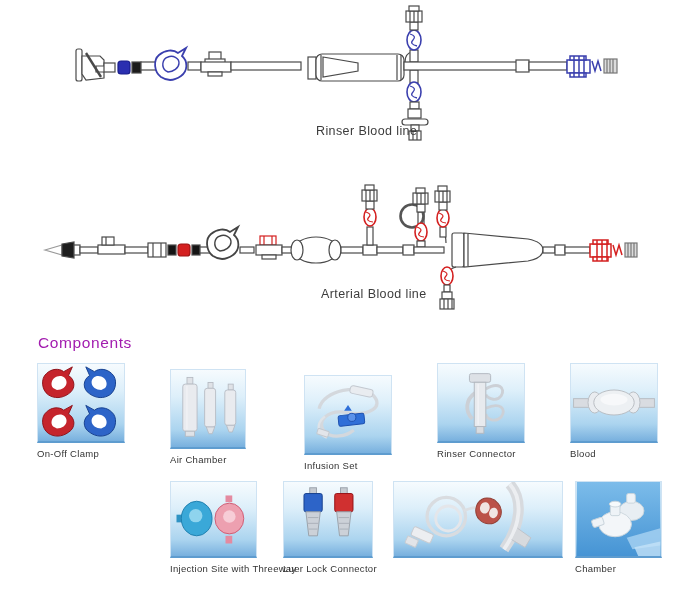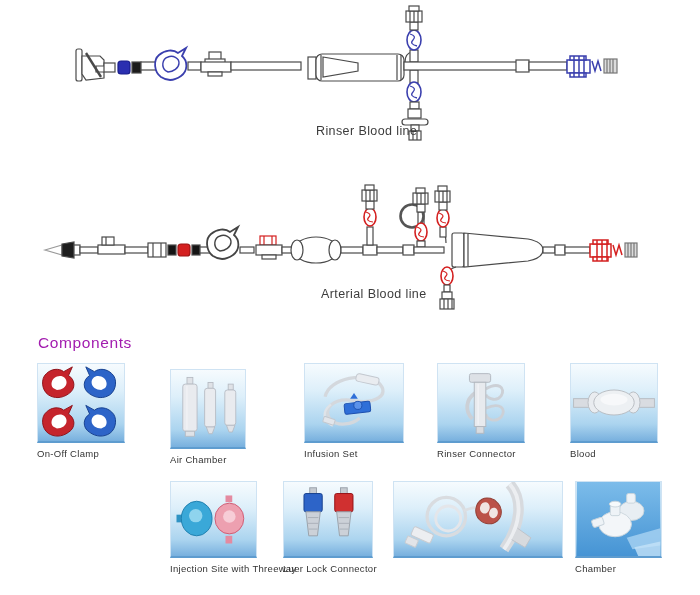--- a/index.html
+++ b/index.html
@@ -277,21 +277,21 @@
           <path d="M42,62 l3,8 l4,0 l3,-8 Z" fill="#dfe2e7"></path>
           <rect x="68" y="11" width="6" height="7" fill="#dfe2e7"></rect>
           <rect x="64" y="18" width="13" height="42" rx="3"></rect>
           <path d="M66,60 l3,8 l4,0 l3,-8 Z" fill="#dfe2e7"></path>
         </g>
       </svg>
     </div>
     <div class="card-label">Air Chamber</div>
   </div>
 
-  <div class="comp" style="left:304px;top:363px;width:100px">
+  <div class="comp" style="left:304px;top:375px;width:88px">
     <div class="card" style="height:80px">
       <svg viewBox="0 0 88 80">
         <path d="M14,34 C18,14 58,8 70,20 C82,32 66,42 44,38 C22,34 10,48 20,58 C27,65 42,63 50,56" fill="none" stroke="#d4d8dd" stroke-width="3.4"></path>
         <path d="M20,42 C10,50 12,60 22,64" fill="none" stroke="#dfe3e8" stroke-width="2.4"></path>
         <rect x="46" y="12" width="24" height="8" rx="3" fill="#e9ecf0" stroke="#c3c8cf" transform="rotate(12 58 16)"></rect>
         <polygon points="44,30 48,36 40,36" fill="#2f6fd8"></polygon>
         <rect x="34" y="40" width="27" height="11" rx="2" fill="#2f6fd8" stroke="#1c4fae" transform="rotate(-6 47 45)"></rect>
         <circle cx="48" cy="43" r="4.2" fill="#5b92ea" stroke="#1c4fae"></circle>
         <rect x="12" y="56" width="12" height="6" rx="1" fill="#e2e5ea" stroke="#c3c8cf" transform="rotate(18 18 59)"></rect>
       </svg>

